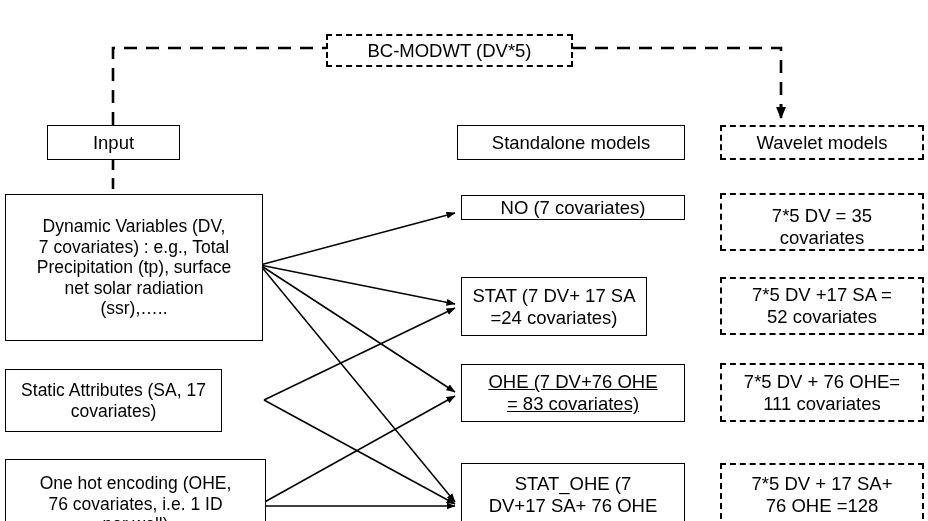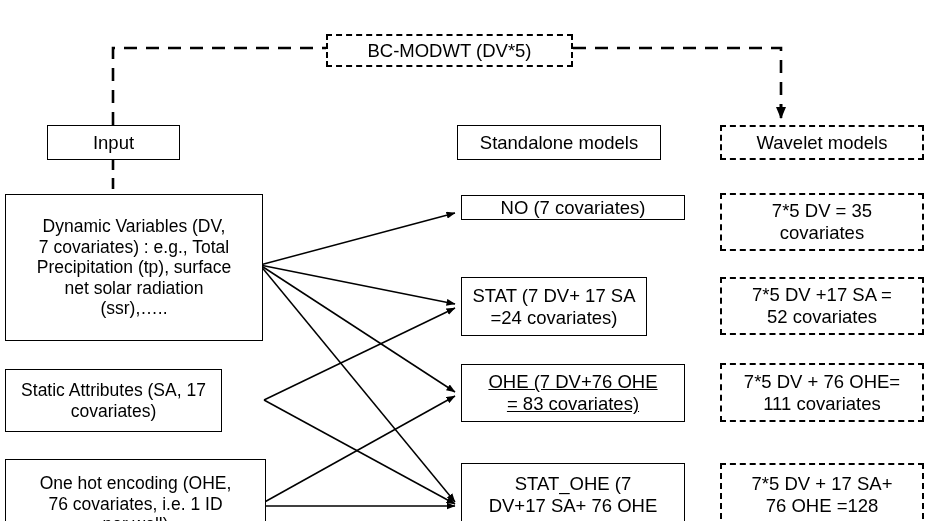--- a/index.html
+++ b/index.html
@@ -93,21 +93,21 @@
   </svg>
 
   <div class="box dashed f18" style="left:326px; top:2px; width:247px; height:33px;">
     <span>BC-MODWT (DV*5)</span>
   </div>
 
   <div class="box solid f18" style="left:47px; top:93px; width:133px; height:35px;">
     <span>Input</span>
   </div>
 
-  <div class="box solid f18" style="left:457px; top:93px; width:204px; height:35px;">
+  <div class="box solid f18" style="left:457px; top:93px; width:228px; height:35px;">
     <span>Standalone  models</span>
   </div>
 
   <div class="box dashdot f18" style="left:720px; top:93px; width:204px; height:35px;">
     <span>Wavelet models</span>
   </div>
 
   <div class="box solid f17" style="left:5px; top:162px; width:258px; height:147px;">
     <span>Dynamic  Variables  (DV,
 7 covariates) : e.g., Total
@@ -140,21 +140,21 @@
     <span>OHE (7 DV+76 OHE
 = 83 covariates)</span>
   </div>
 
   <div class="box solid f18" style="left:461px; top:431px; width:224px; height:86px;">
     <span>STAT_OHE  (7
 DV+17 SA+ 76 OHE
 = 100 covariates)</span>
   </div>
 
-  <div class="box dashed f18" style="left:720px; top:161px; width:204px; height:58px;">
+  <div class="box dashed f18" style="left:720px; top:161px; width:204px; height:58px;align-items:flex-end;">
     <span>7*5 DV = 35
 covariates</span>
   </div>
 
   <div class="box dashed f18" style="left:720px; top:245px; width:204px; height:58px;">
     <span>7*5 DV +17 SA =
 52 covariates</span>
   </div>
 
   <div class="box dashed f18" style="left:720px; top:331px; width:204px; height:59px;">

